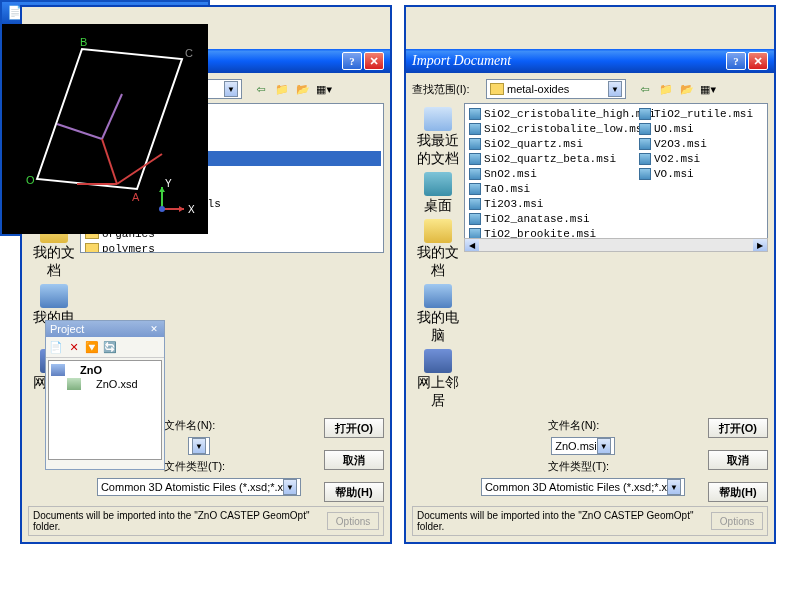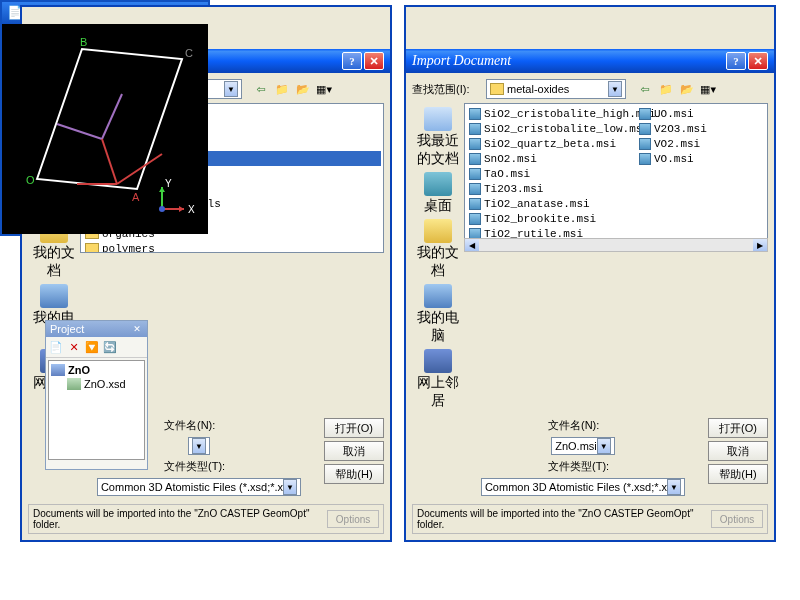--- a/index.html
+++ b/index.html
@@ -35,52 +35,52 @@
 .twocol { display: flex; flex-wrap: wrap; flex-direction: column; height: 145px; align-content: flex-start; }
 .twocol .folder-row { width: 170px; }
 .scrollbar-h { height: 14px; background: #e8e8e8; border: 1px solid #bbb; display: flex; justify-content: space-between; margin-top: -1px; }
 .scrollbar-h span { width: 14px; height: 12px; background: linear-gradient(#dbe7fb,#a9c4f2); display: flex; align-items: center; justify-content: center; font-size: 8px; }
 .bottom-area { display: flex; margin-top: 4px; }
 .bottom-left { width: 52px; }
 .bottom-fields { flex: 1; }
 .field-row { display: flex; align-items: center; margin-bottom: 4px; gap: 4px; flex-direction: column; }
 .field-row label { width: 70px; }
 .field-row .combo { flex: 1; }
-.btn-col { width: 60px; display: flex; flex-direction: column; gap: 3px; margin-left: 6px; }
+.btn-col { width: 60px; display: flex; flex-direction: column; gap: 12px; margin-left: 6px; font-weight: bold; }
 .btn { height: 20px; border: 1px solid #888; background: linear-gradient(#fdfdfd,#e8e8e0); display: flex; align-items: center; justify-content: center; font-size: 11px; }
 .statusrow { border: 1px solid #bbb; padding: 3px 4px; margin-top: 4px; font-size: 10px; display: flex; justify-content: space-between; align-items: center; }
 .statusrow .opt-btn { width: 54px; height: 18px; border: 1px solid #bbb; background: #ece9d8; color: #999; display: flex; align-items: center; justify-content: center; font-size: 10px; }
 
 
 .panel { position: absolute; border: 1px solid #88a0c0; background: #f5f5f0; }
 .panel-title { background: linear-gradient(#9bb7e0,#7a9ad0); color: #fff; font-size: 11px; padding: 2px 4px; display: flex; justify-content: space-between; align-items: center; }
 .panel-title .x { width: 12px; height: 12px; font-size: 9px; display: flex; align-items: center; justify-content: center; }
 .toolbar { padding: 2px; display: flex; gap: 2px; border-bottom: 1px solid #ccc; }
 .toolbar span { width: 16px; height: 16px; display: flex; align-items: center; justify-content: center; font-size: 11px; }
 .tree { background: #fff; border: 1px solid #999; margin: 2px; padding: 2px; font-size: 11px; height: 100px; }
-.tree-row { display: flex; align-items: center; padding: 1px 0; }
+.tree-row { display: flex; align-items: center; padding: 1px 0; gap: 12px; }
 .tree-row.bold { font-weight: bold; }
 .tree-indent { padding-left: 16px; }
 .tree-ico { width: 14px; height: 12px; margin-right: 3px; display: inline-block; }
 .tree-ico.proj { background: linear-gradient(#a0c0f0,#6080c0); }
 .tree-ico.xsd { background: linear-gradient(#c0e0c0,#80b080); }
 
 
 .viewer-title { background: linear-gradient(#3080f0,#1050c0); color: #fff; font-family: "Comic Sans MS", cursive; font-size: 13px; font-style: italic; padding: 2px 5px; display: flex; justify-content: space-between; align-items: center; height: 22px; }
 .vb { display: flex; gap: 2px; }
 .vb span { width: 20px; height: 17px; border: 1px solid #fff; border-radius: 2px; display: flex; align-items: center; justify-content: center; font-family: Tahoma; font-style: normal; font-size: 11px; font-weight: bold; }
 .vb .min { background: linear-gradient(#7aa3f0,#2b68d8); color: #fff; }
 .vb .max { background: linear-gradient(#7aa3f0,#2b68d8); color: #fff; }
 .vb .clo { background: linear-gradient(#f08070,#d82020); color: #fff; }
 .canvas { background: #000; height: 210px; position: relative; }
 .canvas svg { width: 100%; height: 100%; }
 
 #d1 { left: 20px; top: 5px; width: 372px; }
 #d2 { left: 404px; top: 5px; width: 372px; }
-#proj { left: 45px; top: 320px; width: 103px; height: 150px; }
+#proj { left: 45px; top: 320px; width: 120px; height: 150px; }
 #viewer { left: 155px; top: 316px; width: 210px; border: 2px solid #1050c0; background: #ece9d8; }
 </style>
 </head>
 <body>
 
 <div class="dialog" id="d1">
   <div class="titlebar">
     <span>Import Document</span>
     <div class="titlebar-buttons">
       <div class="tb-btn tb-help">?</div>
@@ -251,20 +251,24 @@
               <div class="folder-row">
                 <span class="msiicon"></span>
                 <span>SiO2_cristobalite_high.msi</span>
               </div>
               <div class="folder-row">
                 <span class="msiicon"></span>
                 <span>SiO2_cristobalite_low.msi</span>
               </div>
               <div class="folder-row">
                 <span class="msiicon"></span>
+                <span>SiO2_quartz.msi</span>
+              </div>
+              <div class="folder-row">
+                <span class="msiicon"></span>
                 <span>SiO2_quartz_beta.msi</span>
               </div>
               <div class="folder-row">
                 <span class="msiicon"></span>
                 <span>SnO2.msi</span>
               </div>
               <div class="folder-row">
                 <span class="msiicon"></span>
                 <span>TaO.msi</span>
               </div>

